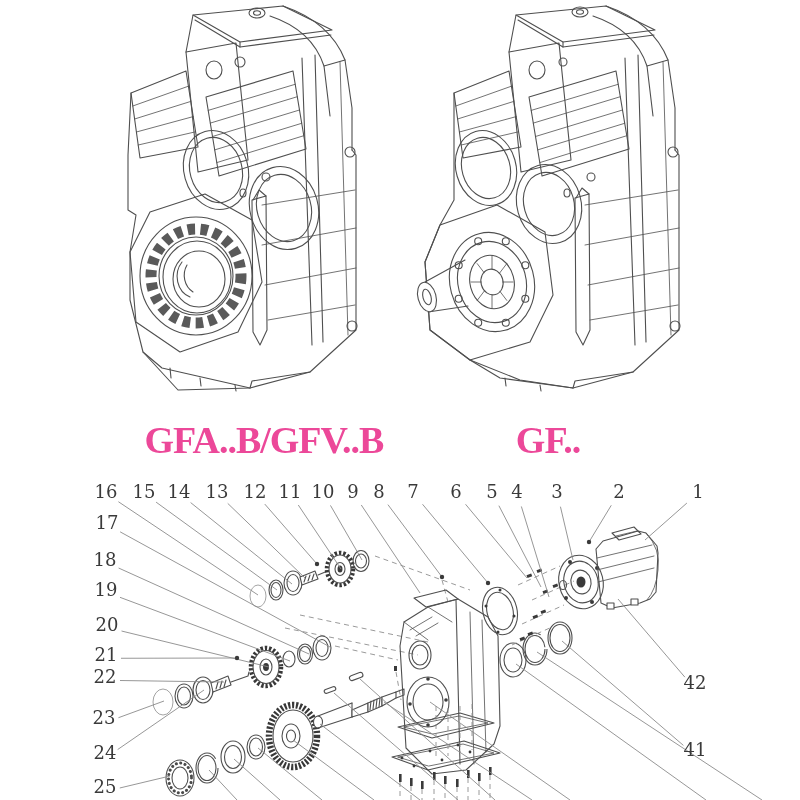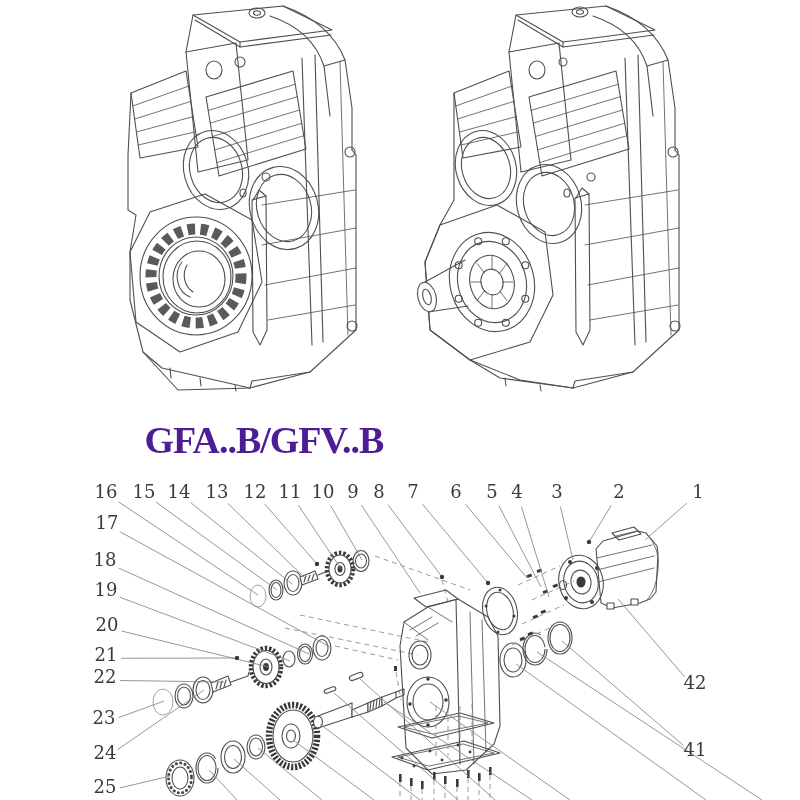--- a/index.html
+++ b/index.html
@@ -1,20 +1,20 @@
 <!DOCTYPE html>
 <html><head>
 <meta charset="utf-8">
 <style>
   html,body{margin:0;padding:0;background:#ffffff;}
   #stage{position:relative;width:800px;height:800px;background:#ffffff;overflow:hidden;
          font-family:"Liberation Serif", serif;}
   #fig{position:absolute;left:0;top:0;}
   .model-label{position:absolute;text-align:center;font-weight:bold;font-size:38px;
-               color:#4c1d95;letter-spacing:-1px;white-space:nowrap;}
+               color:#ec4899;letter-spacing:-1px;white-space:nowrap;}
   
   .ln{fill:none;stroke:#4f4f4f;stroke-width:1.1;stroke-linejoin:round;stroke-linecap:round;}
   .th{fill:none;stroke:#4f4f4f;stroke-width:0.8;stroke-linejoin:round;stroke-linecap:round;}
   .lt{fill:none;stroke:#9a9a9a;stroke-width:0.9;}
   .fw{fill:#ffffff;stroke:#4f4f4f;stroke-width:1.1;stroke-linejoin:round;}
   .dk{fill:#3a3a3a;stroke:none;}
   .dash{fill:none;stroke:#8f8f8f;stroke-width:0.9;stroke-dasharray:5 4;}
   .teeth{fill:none;stroke:#383838;stroke-width:6.5;stroke-dasharray:2.2 1.7;}
   .slots{fill:none;stroke:#5a5a5a;stroke-width:11;stroke-dasharray:7.5 5.5;}
   .balls{fill:none;stroke:#4a4a4a;stroke-width:3;stroke-dasharray:0.1 4.4;stroke-linecap:round;}
@@ -465,14 +465,15 @@
           <text x="105" y="793" text-anchor="middle" class="callout">25</text>
           <line x1="683.3984173645018" y1="745.3935488284553" x2="562" y2="641" class="leader"></line>
           <text x="695" y="756" text-anchor="middle" class="callout">41</text>
           <line x1="684.8641305722398" y1="677.1541503175911" x2="618" y2="599" class="leader"></line>
           <text x="695" y="689" text-anchor="middle" class="callout">42</text>
         </g>
   </g>
 </svg>
 
 <div class="model-label" style="left:128px;top:418px;width:272px;">GFA..B/GFV..B</div>
+<div class="model-label" style="left:478px;top:418px;width:140px;">GF..</div>
 
 </div>
 
 </body></html>

